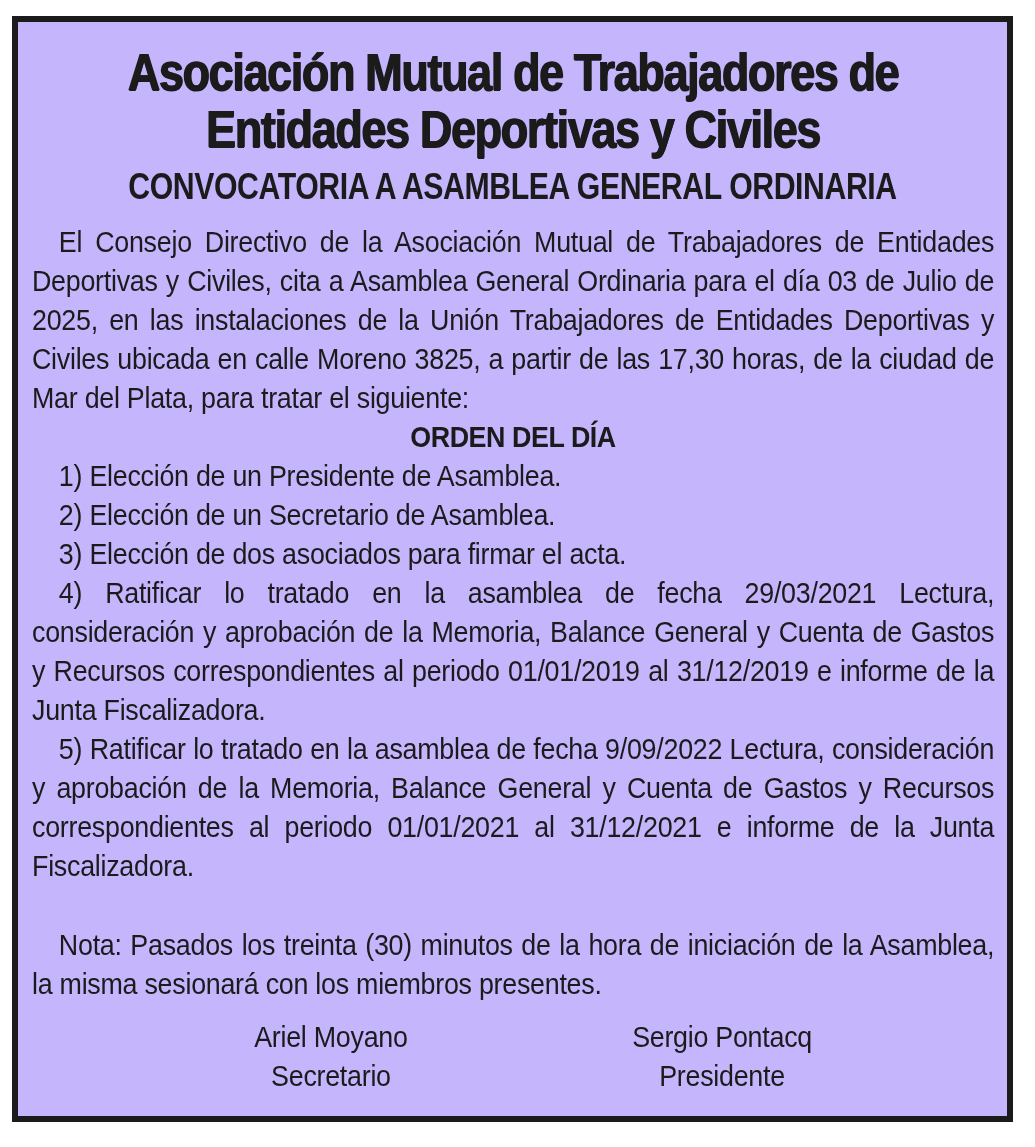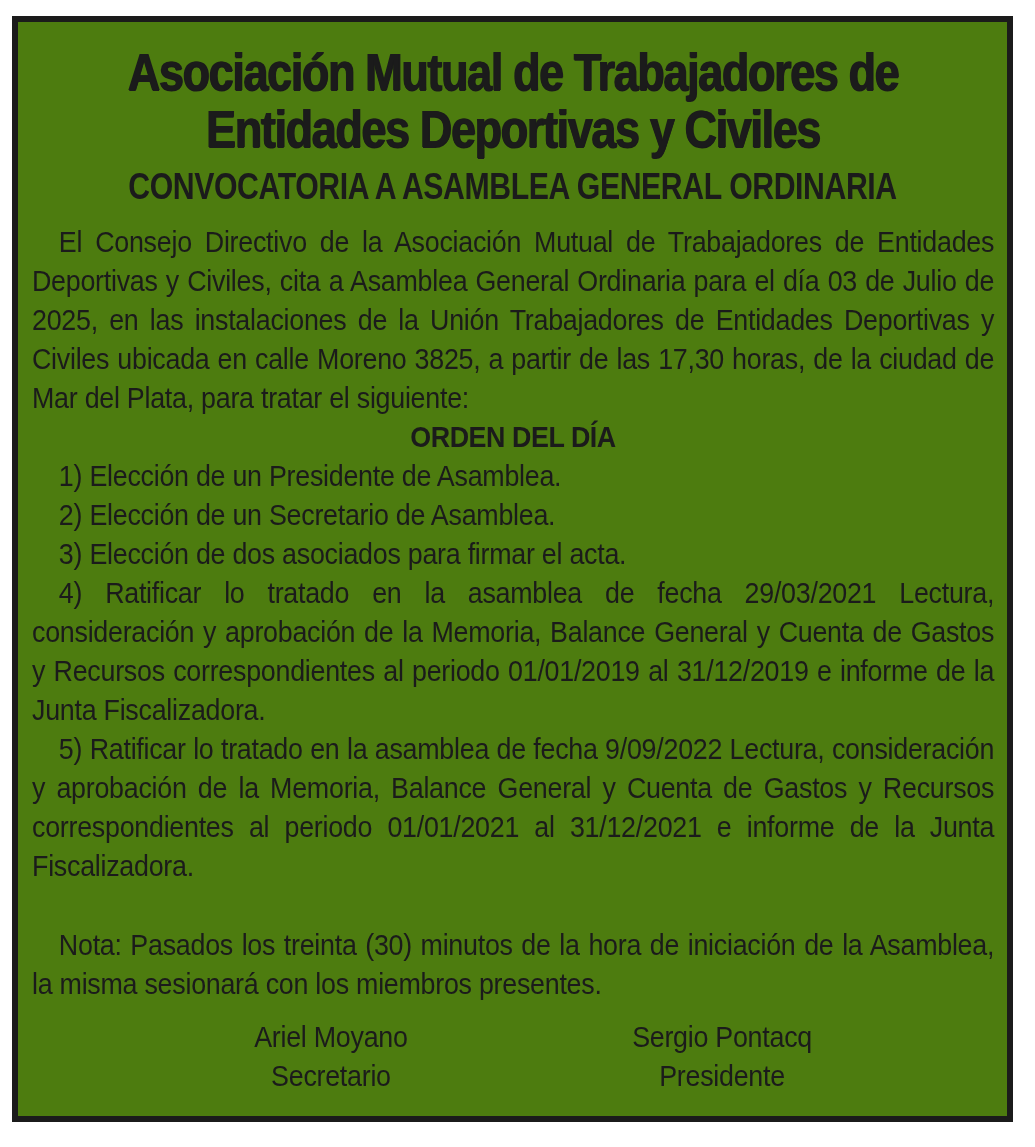--- a/index.html
+++ b/index.html
@@ -17,21 +17,21 @@
   }
   .notice {
     position: absolute;
     left: 12px;
     top: 16px;
     width: 1001px;
     height: 1106px;
     box-sizing: border-box;
     border: 6px solid #1b1b1b;
     padding: 22px 14px 0 14px;
-    background: #4d7c0f;
+    background: #c4b5fd;
     overflow: hidden;
   }
   .title {
     margin: 0;
     text-align: center;
     font-size: 51px;
     line-height: 57px;
     font-weight: bold;
     letter-spacing: -1.5px;
     transform: scaleX(0.88);

